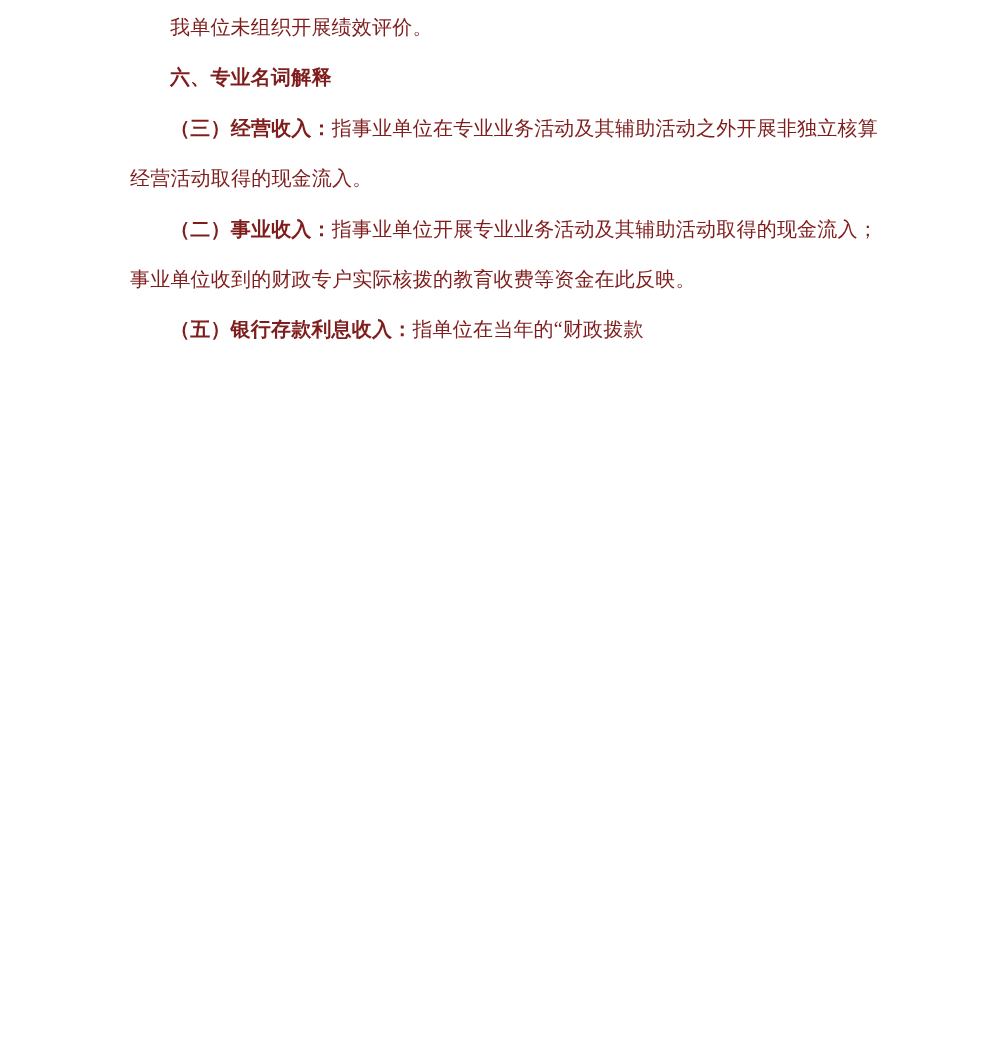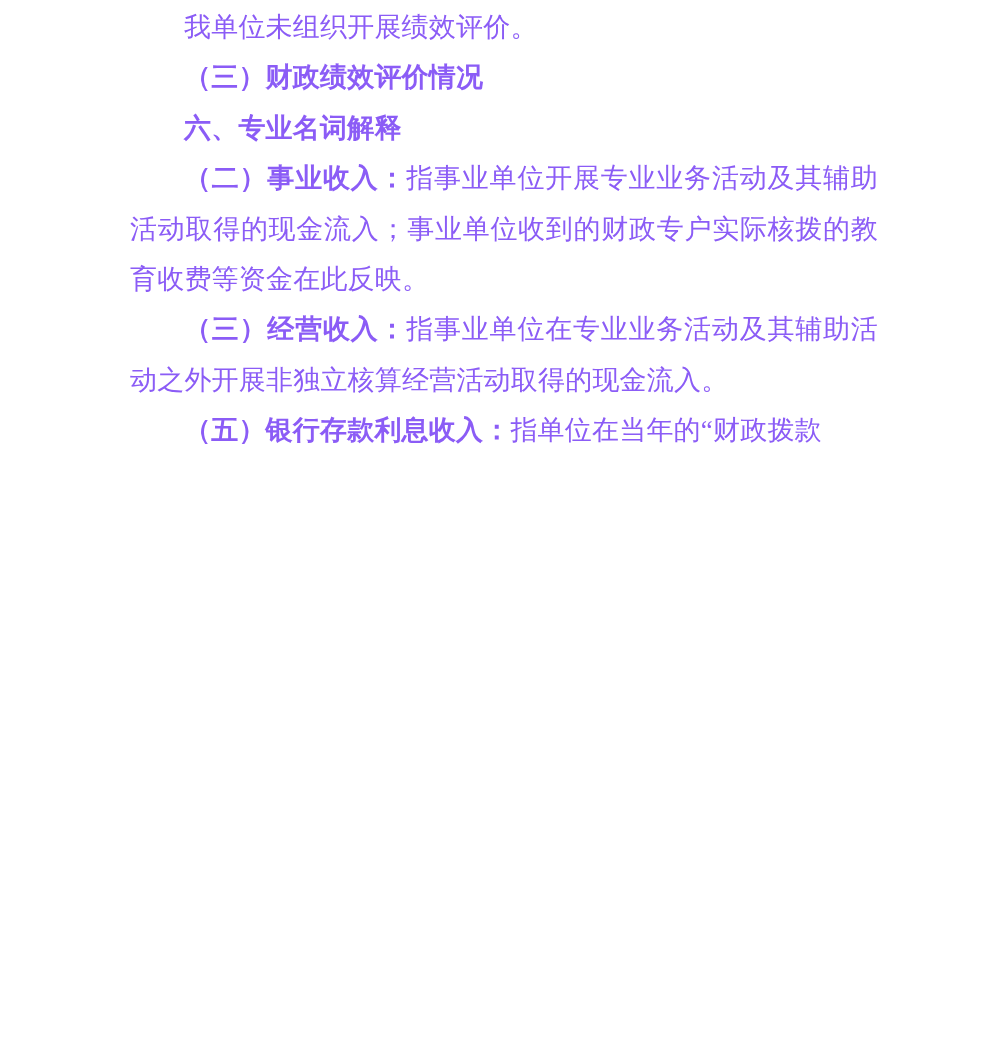--- a/index.html
+++ b/index.html
@@ -18,23 +18,23 @@
     height: 1059px;
     padding: 2px 122px 0 130px;
     background: #ffffff;
     overflow: hidden;
   }
   p.para {
     margin: 0;
     padding: 0;
     text-indent: 2em;
     font-family: "Liberation Serif", "DejaVu Serif", serif;
-    font-size: 27px;
+    font-size: 20px;
     line-height: 50.4px;
-    color: #8b5cf6;
+    color: #7f1d1d;
     text-align: justify;
     text-justify: inter-character;
     letter-spacing: 0.2px;
   }
   .seg-normal {
     font-weight: 400;
   }
   .seg-bold-serif {
     font-weight: 700;
   }
@@ -42,19 +42,18 @@
     font-weight: 700;
     font-family: "Liberation Sans", "DejaVu Sans", sans-serif;
   }
 </style>
 </head>
 <body>
 
 <main class="doc-page">
   <div id="doc-body">
       <p class="para"><span class="seg-normal">我单位未组织开展绩效评价。</span></p>
-      <p class="para"><span class="seg-bold-serif">（三）财政绩效评价情况</span></p>
       <p class="para"><span class="seg-bold-sans">六、专业名词解释</span></p>
+      <p class="para"><span class="seg-bold-serif">（三）经营收入：</span><span class="seg-normal">指事业单位在专业业务活动及其辅助活动之外开展非独立核算经营活动取得的现金流入。</span></p>
       <p class="para"><span class="seg-bold-serif">（二）事业收入：</span><span class="seg-normal">指事业单位开展专业业务活动及其辅助活动取得的现金流入；事业单位收到的财政专户实际核拨的教育收费等资金在此反映。</span></p>
-      <p class="para"><span class="seg-bold-serif">（三）经营收入：</span><span class="seg-normal">指事业单位在专业业务活动及其辅助活动之外开展非独立核算经营活动取得的现金流入。</span></p>
       <p class="para"><span class="seg-bold-serif">（五）银行存款利息收入：</span><span class="seg-normal">指单位在当年的“财政拨款</span></p>
     </div>
 </main>
 
 </body></html>

